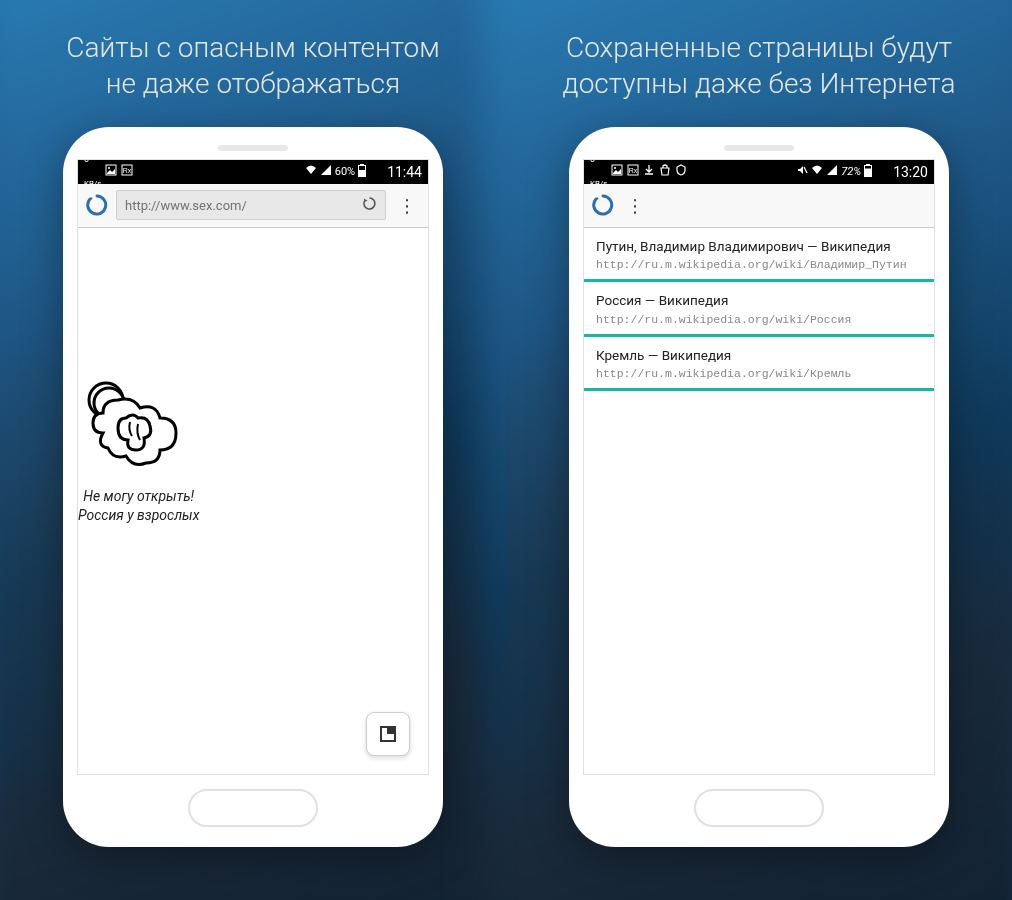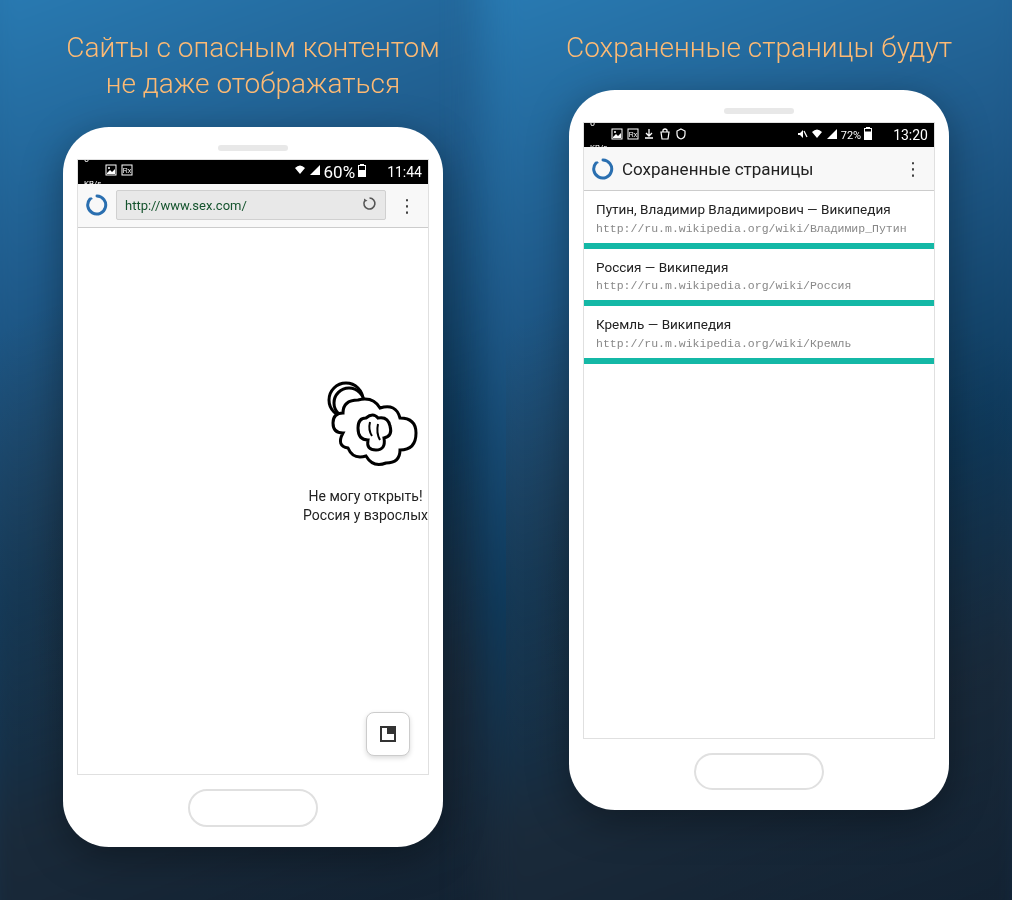--- a/index.html
+++ b/index.html
@@ -29,21 +29,21 @@
     z-index: 0;
   }
   .panel-overlay {
     position: absolute;
     inset: 0;
     background: radial-gradient(circle at 30% 60%, rgba(80,40,20,0.25), transparent 40%),
                 radial-gradient(circle at 70% 70%, rgba(20,40,60,0.35), transparent 45%);
     z-index: 0;
   }
   .headline {
-    color: #fdba74;
+    color: #e5e5e5;
     font-size: 28px;
     font-weight: 300;
     text-align: center;
     line-height: 1.3;
     z-index: 2;
     margin-bottom: 24px;
     font-family: "Segoe UI", Roboto, Arial, sans-serif;
   }
   .phone {
     width: 380px;
@@ -109,44 +109,45 @@
   .urlbar {
     flex: 1;
     height: 30px;
     background: #e8e8e8;
     border: 1px solid #d0d0d0;
     border-radius: 2px;
     display: flex;
     align-items: center;
     padding: 0 8px;
     font-size: 13px;
-    color: #14532d;
+    color: #737373;
   }
   .urlbar-text { flex: 1; }
   .reload-icon { color: #555; font-size: 14px; }
   .overflow-icon { font-size: 18px; color: #333; padding: 0 4px; }
   .toolbar-title {
     flex: 1;
     font-size: 17px;
     color: #222;
   }
   .content {
     flex: 1;
     background: #fff;
     display: flex;
     flex-direction: column;
     position: relative;
   }
   .blocked-page {
     flex: 1;
     display: flex;
     flex-direction: column;
-    align-items: flex-end;
+    align-items: flex-start;
     justify-content: center;
     padding-bottom: 100px;
+    font-style: italic;
   }
   .blocked-illustration {
     width: 110px;
     height: 95px;
     margin-bottom: 14px;
   }
   .blocked-msg {
     font-size: 14px;
     color: #222;
     text-align: center;
@@ -162,21 +163,21 @@
     border: 1px solid #ccc;
     border-radius: 8px;
     display: flex;
     align-items: center;
     justify-content: center;
     box-shadow: 0 2px 5px rgba(0,0,0,0.15);
   }
   .saved-list { display: flex; flex-direction: column; background:#fafafa; }
   .saved-item {
     padding: 10px 12px 8px 12px;
-    border-bottom: 6px solid #14b8a6;
+    border-bottom: 3px solid #14b8a6;
     background: #fff;
   }
   .saved-title {
     font-size: 13.5px;
     color: #222;
     line-height: 1.3;
     margin-bottom: 3px;
   }
   .saved-url {
     font-size: 11.5px;
@@ -230,21 +231,21 @@
           <span>
             <svg class="sb-ico" viewBox="0 0 12 12">
                 <path d="M6 10 L6 10 M1 4 Q6 -1 11 4 L6 10 Z" fill="#fff"></path>
               </svg>
           </span>
           <span>
             <svg class="sb-ico" viewBox="0 0 12 12">
                 <path d="M1 11 L11 11 L11 1 Z" fill="#fff"></path>
               </svg>
           </span>
-          <span style="font-size:17px;text-align:right;">60%</span>
+          <span style="font-size:11px;text-align:right;">60%</span>
           <span>
             <svg width="8" height="13" viewBox="0 0 8 13">
                 <rect x="2" y="0" width="4" height="1.5" fill="#fff"></rect>
                 <rect x="0.5" y="1.5" width="7" height="11" fill="none" stroke="#fff" stroke-width="1"></rect>
                 <rect x="0.5" y="6" width="7" height="6.5" fill="#fff"></rect>
               </svg>
           </span>
           <span class="sb-time">11:44</span>
         </div>
       </div>
@@ -301,20 +302,21 @@
     </div>
     <div class="home-btn"></div>
   </div>
 </div>
 
 <div class="panel">
   <div class="panel-bg"></div>
   <div class="panel-overlay"></div>
   <div class="headline">
     <span>Сохраненные страницы будут</span><br>
+    <span>доступны даже без Интернета</span>
   </div>
   <div class="phone">
     <div class="speaker"></div>
     <div class="screen">
 
       <div class="statusbar">
         <div class="sb-left">
           <div style="line-height:1;">
             <div style="font-size:9px;">0</div>
             <div class="sb-small">KB/s</div>
@@ -358,40 +360,39 @@
           <span>
             <svg class="sb-ico" viewBox="0 0 12 12">
                 <path d="M6 10 L6 10 M1 4 Q6 -1 11 4 L6 10 Z" fill="#fff"></path>
               </svg>
           </span>
           <span>
             <svg class="sb-ico" viewBox="0 0 12 12">
                 <path d="M1 11 L11 11 L11 1 Z" fill="#fff"></path>
               </svg>
           </span>
-          <span style="font-size:11px;">72%</span>
+          <span style="font-size:11px;font-style:italic;">72%</span>
           <span>
             <svg width="8" height="13" viewBox="0 0 8 13">
                 <rect x="2" y="0" width="4" height="1.5" fill="#fff"></rect>
                 <rect x="0.5" y="1.5" width="7" height="11" fill="none" stroke="#fff" stroke-width="1"></rect>
                 <rect x="0.5" y="4.5" width="7" height="8" fill="#fff"></rect>
               </svg>
           </span>
           <span class="sb-time">13:20</span>
         </div>
       </div>
 
       <div class="toolbar">
         <span class="app-icon">
           <svg width="22" height="22" viewBox="0 0 22 22">
               <path d="M11 2 A9 9 0 1 1 4 5" fill="none" stroke="#2a6fb0" stroke-width="3" stroke-linecap="round"></path>
               <path d="M5 3 L3 6 L7 5 Z" fill="#2a6fb0"></path>
             </svg>
         </span>
-        <div class="toolbar-title">Сохраненные страницы</div>
         <span class="overflow-icon">⋮</span>
       </div>
 
       <div class="content">
         <div class="saved-list">
           <div class="saved-item">
             <div class="saved-title">Путин, Владимир Владимирович — Википедия</div>
             <div class="saved-url">http://ru.m.wikipedia.org/wiki/Владимир_Путин</div>
           </div>
           <div class="saved-item">

